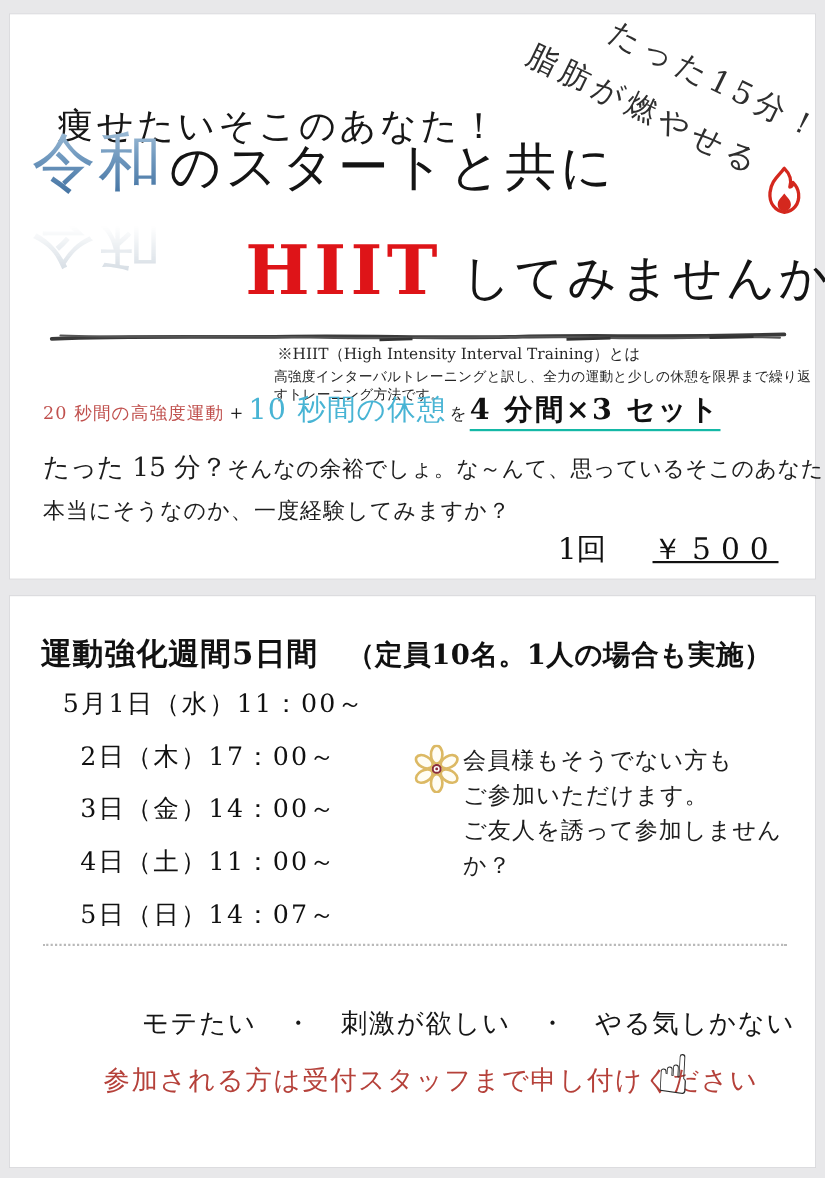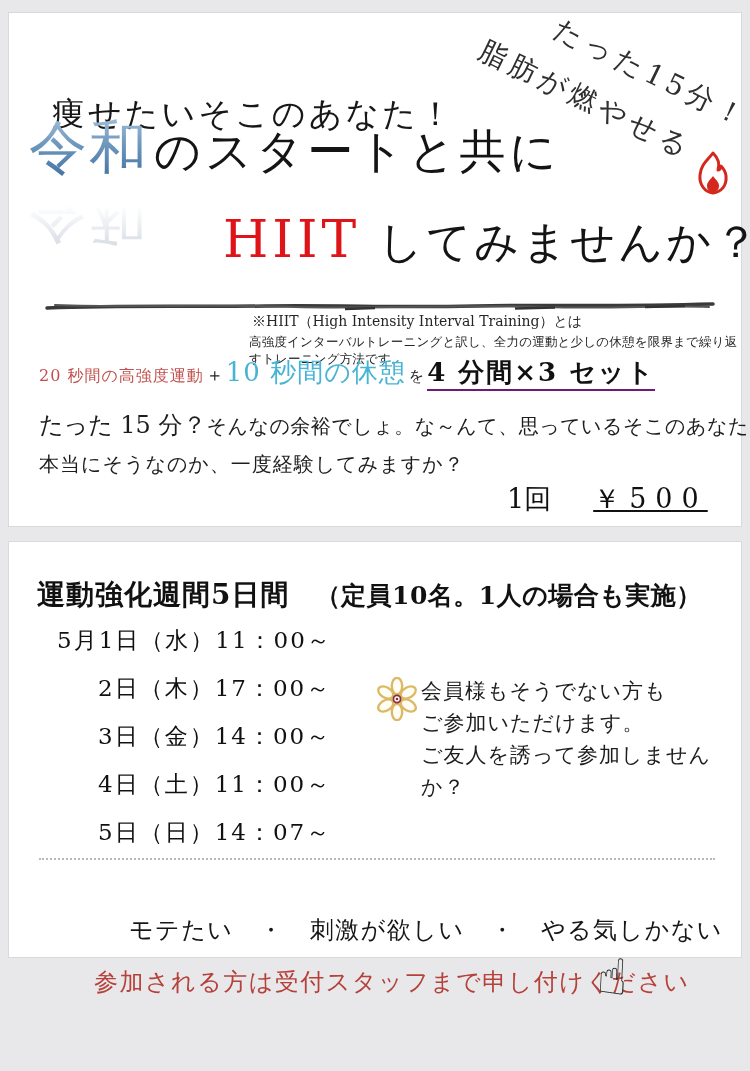--- a/index.html
+++ b/index.html
@@ -7,21 +7,21 @@
     width:750px;height:1071px;position:relative;
     background:#e8e8ea;
     font-family:"DejaVu Serif","Liberation Serif",serif;
     color:#1c1c1c;overflow:hidden;
   }
   .card{
     position:absolute;left:8px;width:734px;background:#ffffff;
     border:1px solid #d9d9dc;box-sizing:border-box;
   }
   .card-top{top:12px;height:515px;}
-  .card-bottom{top:541px;height:417px;}
+  .card-bottom{top:541px;height:521px;}
 
   
   .diagonal{
     position:absolute;top:26px;left:468px;width:300px;
     transform:rotate(26deg);transform-origin:50% 50%;
     font-size:28px;letter-spacing:5px;color:#2f2f2f;line-height:1.85;
   }
   .diagonal .l1{padding-left:58px;}
   .flame{position:absolute;top:136px;right:6px;width:44px;height:56px;}
 
@@ -39,50 +39,50 @@
   .reiwa-reflect{
     position:absolute;left:0;top:88%;transform:scaleY(-1);
     font-size:58px;letter-spacing:2px;color:#6d87a0;opacity:.38;
     -webkit-mask-image:linear-gradient(0deg,rgba(0,0,0,0) 35%,rgba(0,0,0,.9) 100%);
     mask-image:linear-gradient(0deg,rgba(0,0,0,0) 35%,rgba(0,0,0,.9) 100%);
     filter:blur(.6px);pointer-events:none;
   }
   .h2rest{font-size:46px;color:#141414;letter-spacing:4px;}
 
   .hiit-line{position:absolute;top:196px;left:214px;white-space:nowrap;}
-  .hiit{font-size:52px;color:#de1418;letter-spacing:4px;margin-right:18px;}
+  .hiit{font-size:62px;color:#de1418;letter-spacing:4px;margin-right:18px;font-weight:bold;}
   .hiit-rest{font-size:44px;color:#141414;letter-spacing:3px;}
 
   .scribble{position:absolute;top:286px;left:36px;width:672px;height:14px;}
 
   .note1{position:absolute;top:300px;left:243px;margin:0;font-size:14px;color:#262626;}
   .note2{position:absolute;top:321px;left:240px;margin:0;font-size:12.5px;color:#262626;letter-spacing:.2px;}
 
   .formula{position:absolute;top:342px;left:30px;margin:0;white-space:nowrap;}
   .f-red{font-size:16px;color:#c0504d;letter-spacing:1px;}
   .f-plus{font-size:18px;color:#222;padding:0 2px;}
   .f-blue{font-size:26px;color:#48b4d4;letter-spacing:1px;}
   .f-wo{font-size:15px;color:#222;padding:0 3px;}
-  .f-bold{font-size:26px;font-weight:bold;color:#111;border-bottom:2px solid #701a75;padding-bottom:2px;letter-spacing:2px;}
+  .f-bold{font-size:26px;font-weight:bold;color:#111;border-bottom:2px solid #14b8a6;padding-bottom:2px;letter-spacing:2px;}
 
   .body1{position:absolute;top:396px;left:30px;margin:0;white-space:nowrap;color:#1d1d1d;}
   .b-big{font-size:24px;}
   .b-rest{font-size:20px;letter-spacing:.5px;}
   .body2{position:absolute;top:438px;left:30px;margin:0;font-size:20px;color:#1d1d1d;letter-spacing:1px;}
 
   .price{position:absolute;top:468px;left:498px;font-size:27px;color:#111;}
   .price .yen{margin-left:42px;letter-spacing:9px;text-decoration:underline;}
 
   
   .b-heading{position:absolute;top:34px;left:28px;margin:0;font-weight:bold;white-space:nowrap;color:#111;}
   .b-title{font-size:28px;letter-spacing:1px;}
   .b-cap{font-size:25px;margin-left:26px;letter-spacing:.5px;}
 
   .schedule{list-style:none;margin:0;padding:0;position:absolute;top:74px;left:0;width:100%;}
-  .schedule li{font-size:23px;letter-spacing:2px;color:#111;height:48px;line-height:48px;padding-left:89px;}
+  .schedule li{font-size:23px;letter-spacing:2px;color:#111;height:48px;line-height:48px;padding-left:64px;}
   .schedule li:first-child{padding-left:48px;}
 
   .flower{position:absolute;top:135px;left:366px;width:44px;height:44px;}
   .invite{position:absolute;top:133px;left:412px;font-size:21px;line-height:32px;color:#1d1d1d;letter-spacing:1px;}
 
   .dotted{position:absolute;top:316px;left:30px;width:676px;border-top:2px dotted #b9b9b9;}
 
   .target1{position:absolute;top:326px;left:30px;margin:0;font-size:24px;color:#161616;letter-spacing:1.5px;white-space:nowrap;}
   .target2{position:absolute;top:372px;left:120px;margin:0;font-size:24px;color:#161616;letter-spacing:1.5px;white-space:nowrap;}
 

